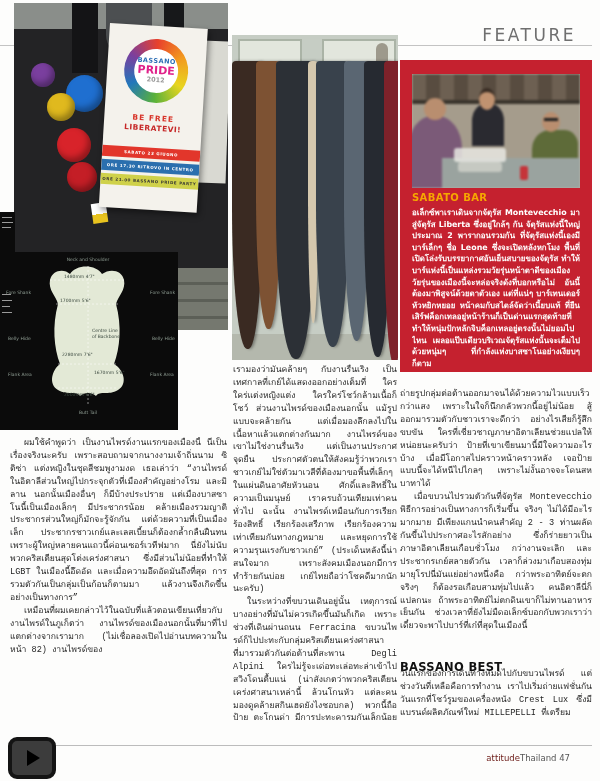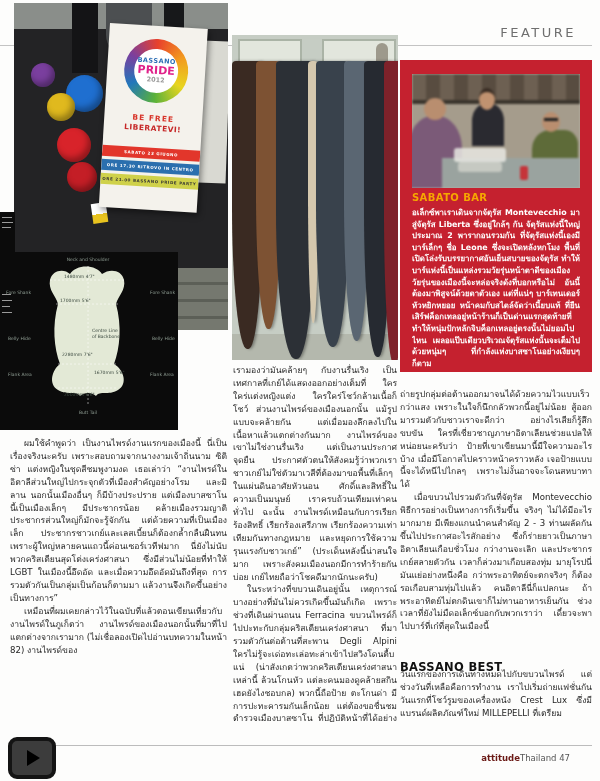--- a/index.html
+++ b/index.html
@@ -1,20 +1,20 @@
 <!DOCTYPE html>
 <html><head>
 <meta charset="utf-8">
 <style>
   html,body{margin:0;padding:0;background:#9a9a9a;}
   .page{position:relative;width:600px;height:781px;background:#fdfdfc;overflow:hidden;
         font-family:"DejaVu Sans","Liberation Sans",sans-serif;color:#222;}
   .abs{position:absolute;}
   
-  .feature{position:absolute;top:25px;right:24px;font-size:13px;letter-spacing:2.5px;color:#6f6f6f;}
+  .feature{position:absolute;top:25px;right:24px;font-size:17px;letter-spacing:2.5px;color:#6f6f6f;}
   .hrule{position:absolute;top:45px;left:0;width:592px;height:1px;background:#c3c3c3;}
   
   .photo1{position:absolute;left:14px;top:3px;width:214px;height:327px;background:#232325;overflow:hidden;z-index:2;}
   .p1-sky{position:absolute;left:0;top:0;width:100%;height:26px;background:#8a8e8a;}
   .p1-arch{position:absolute;left:92px;top:0;width:46px;height:52px;background:#4c4f51;border-radius:0 0 20px 20px;}
   .p1-col{position:absolute;left:58px;top:0;width:26px;height:70px;background:#141416;}
   .p1-col2{position:absolute;left:150px;top:0;width:20px;height:60px;background:#17181a;}
   .p1-steps{position:absolute;left:0;bottom:0;width:100%;height:62px;
      background:repeating-linear-gradient(180deg,#75786f 0 14px,#5c5f57 14px 17px);}
   .p1-cloth{position:absolute;left:186px;top:38px;width:28px;height:142px;background:#d9d9d2;transform:rotate(2deg);}
@@ -54,34 +54,34 @@
   .leone-photo{position:absolute;left:12px;top:14px;width:168px;height:114px;background:#b9b4a8;overflow:hidden;}
   .blurwrap{position:absolute;inset:0;filter:blur(1.1px);}
   .awning{position:absolute;left:0;top:0;width:100%;height:26px;
       background:repeating-linear-gradient(90deg,#6d6052 0 14px,#584c40 14px 28px);}
   .awnbar{position:absolute;left:0;top:26px;width:100%;height:4px;background:#3a342c;}
   .leone-title{position:absolute;left:12px;top:132px;font-size:10px;font-weight:bold;color:#f6a700;letter-spacing:.4px;}
   .leone-body{position:absolute;left:12px;top:147px;width:168px;height:160px;overflow:hidden;
       font-size:7.9px;line-height:11.6px;color:#ffffff;font-weight:600;text-align:justify;}
   
   .col{position:absolute;font-size:8.6px;line-height:12.9px;color:#242424;text-align:justify;overflow:hidden;}
-  .col p{margin:0;}
+  .col p{margin:0;font-family:Liberation Mono, monospace;}
   .col p.ind{text-indent:14px;}
   .col1{left:10px;top:437px;width:217px;height:268px;}
   .col2{left:233px;top:364px;width:164px;height:358px;}
   .col3{left:400px;top:388px;width:192px;height:262px;}
   .col3b{left:400px;top:668px;width:192px;height:60px;}
   .bheading{position:absolute;left:400px;top:660px;font-size:11.5px;font-weight:bold;color:#111;letter-spacing:.3px;}
   
   .frule{position:absolute;left:10px;top:745px;width:582px;height:1px;background:#bcbcbc;}
   .playlogo{position:absolute;left:8px;top:737px;width:40px;height:34px;background:#3c3c3c;border:4px solid #141414;
       border-radius:9px;display:flex;align-items:center;justify-content:center;z-index:2;}
   .tri{width:0;height:0;border-left:13px solid #000;border-top:8px solid transparent;border-bottom:8px solid transparent;margin-left:3px;}
   .footer{position:absolute;right:30px;top:753px;font-size:8.5px;color:#555;}
-  .footer .brand{font-weight:bold;color:#6b1a16;margin-top:8px;}
+  .footer .brand{font-weight:normal;color:#6b1a16;margin-top:8px;}
   svg text{font-family:"DejaVu Sans",sans-serif;}
 </style>
 </head>
 <body>
 
 <div class="page">
 
   <div class="feature">FEATURE</div>
   <div class="hrule"></div>
 

